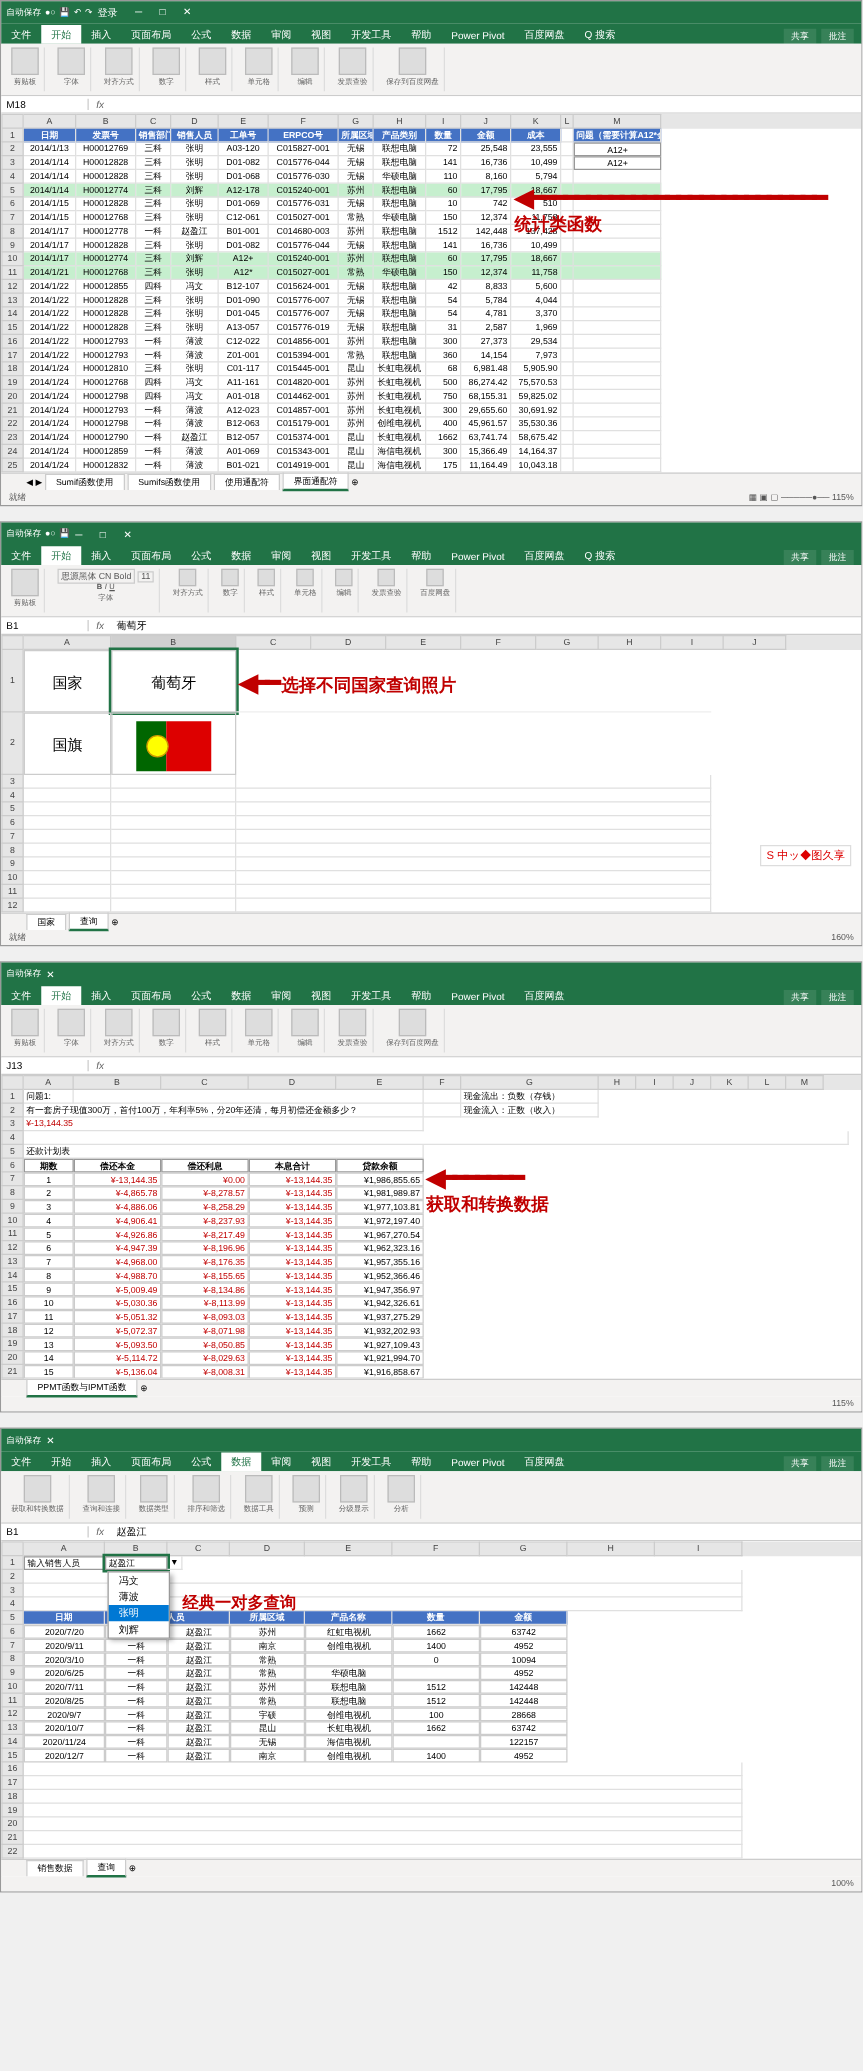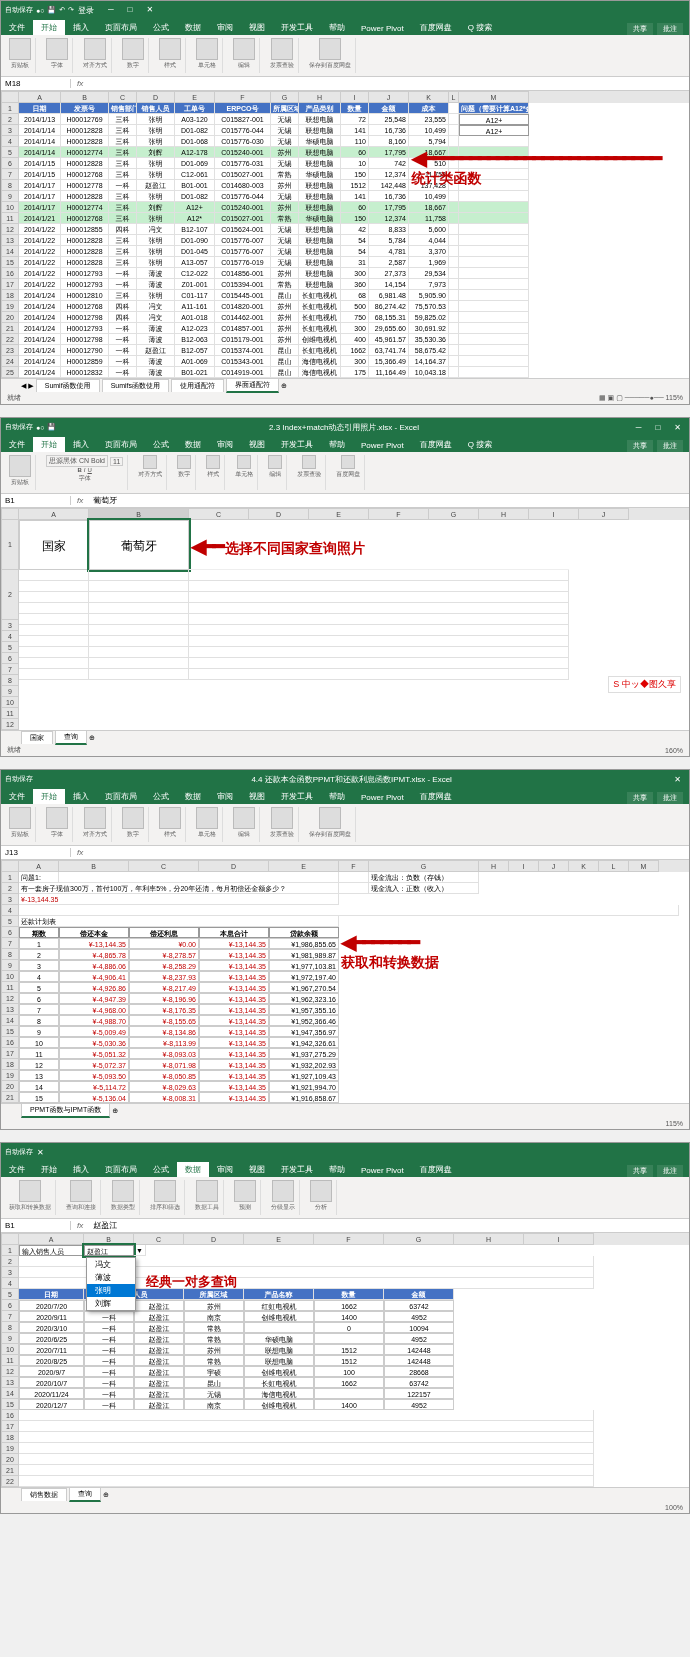--- a/index.html
+++ b/index.html
@@ -578,21 +578,20 @@
   </div>
 </div>
 
 <div class="excel-window" id="w2" style="position:relative">
   <div class="titlebar">
     <div class="tb-left">
       <span>自动保存</span>
       <span>●○</span>
       <span>💾</span>
     </div>
-    <div class="tb-center">2.3 Index+match动态引用照片.xlsx - Excel</div>
     <div class="tb-right">
       <span class="tb-btn">─</span>
       <span class="tb-btn">□</span>
       <span class="tb-btn">✕</span>
     </div>
   </div>
   <div class="ribbon-tabs">
     <span class="ribbon-tab">文件</span>
     <span class="ribbon-tab active">开始</span>
     <span class="ribbon-tab">插入</span>
@@ -690,20 +689,27 @@
         <div class="col-h" style="width:50px">H</div>
         <div class="col-h" style="width:50px">I</div>
         <div class="col-h" style="width:50px">J</div>
       </div>
       <div class="data-row">
         <div class="big-cell" style="width:70px">国家</div>
         <div class="big-cell" style="width:100px;outline:2px solid #217346">葡萄牙</div>
         <div style="width:380px;height:50px;border-bottom:1px solid #eee;position:relative">
         </div>
       </div>
+      <div class="data-row">
+        <div class="big-cell" style="width:70px">国旗</div>
+        <div class="big-cell" style="width:100px;position:relative">
+          <span class="flag-pt"><span class="flag-circle"></span></span>
+        </div>
+        <div style="width:380px;height:50px"></div>
+      </div>
       <div id="w2-blank">
           <div class="data-row">
             <div class="cell" style="width:70px"></div>
             <div class="cell" style="width:100px"></div>
             <div class="cell" style="width:380px"></div>
           </div>
           <div class="data-row">
             <div class="cell" style="width:70px"></div>
             <div class="cell" style="width:100px"></div>
             <div class="cell" style="width:380px"></div>
@@ -765,21 +771,20 @@
     <span>选择不同国家查询照片</span>
   </div>
   <div class="ime-bar" style="top:258px">S 中ッ◆图久享</div>
 </div>
 
 <div class="excel-window" id="w3" style="position:relative">
   <div class="titlebar">
     <div class="tb-left">
         <span>自动保存</span>
       </div>
-    <div class="tb-center">4.4 还款本金函数PPMT和还款利息函数IPMT.xlsx - Excel</div>
     <div class="tb-right">
         <span class="tb-btn">✕</span>
       </div>
   </div>
   <div class="ribbon-tabs">
     <span class="ribbon-tab">文件</span>
     <span class="ribbon-tab active">开始</span>
     <span class="ribbon-tab">插入</span>
     <span class="ribbon-tab">页面布局</span>
     <span class="ribbon-tab">公式</span>

